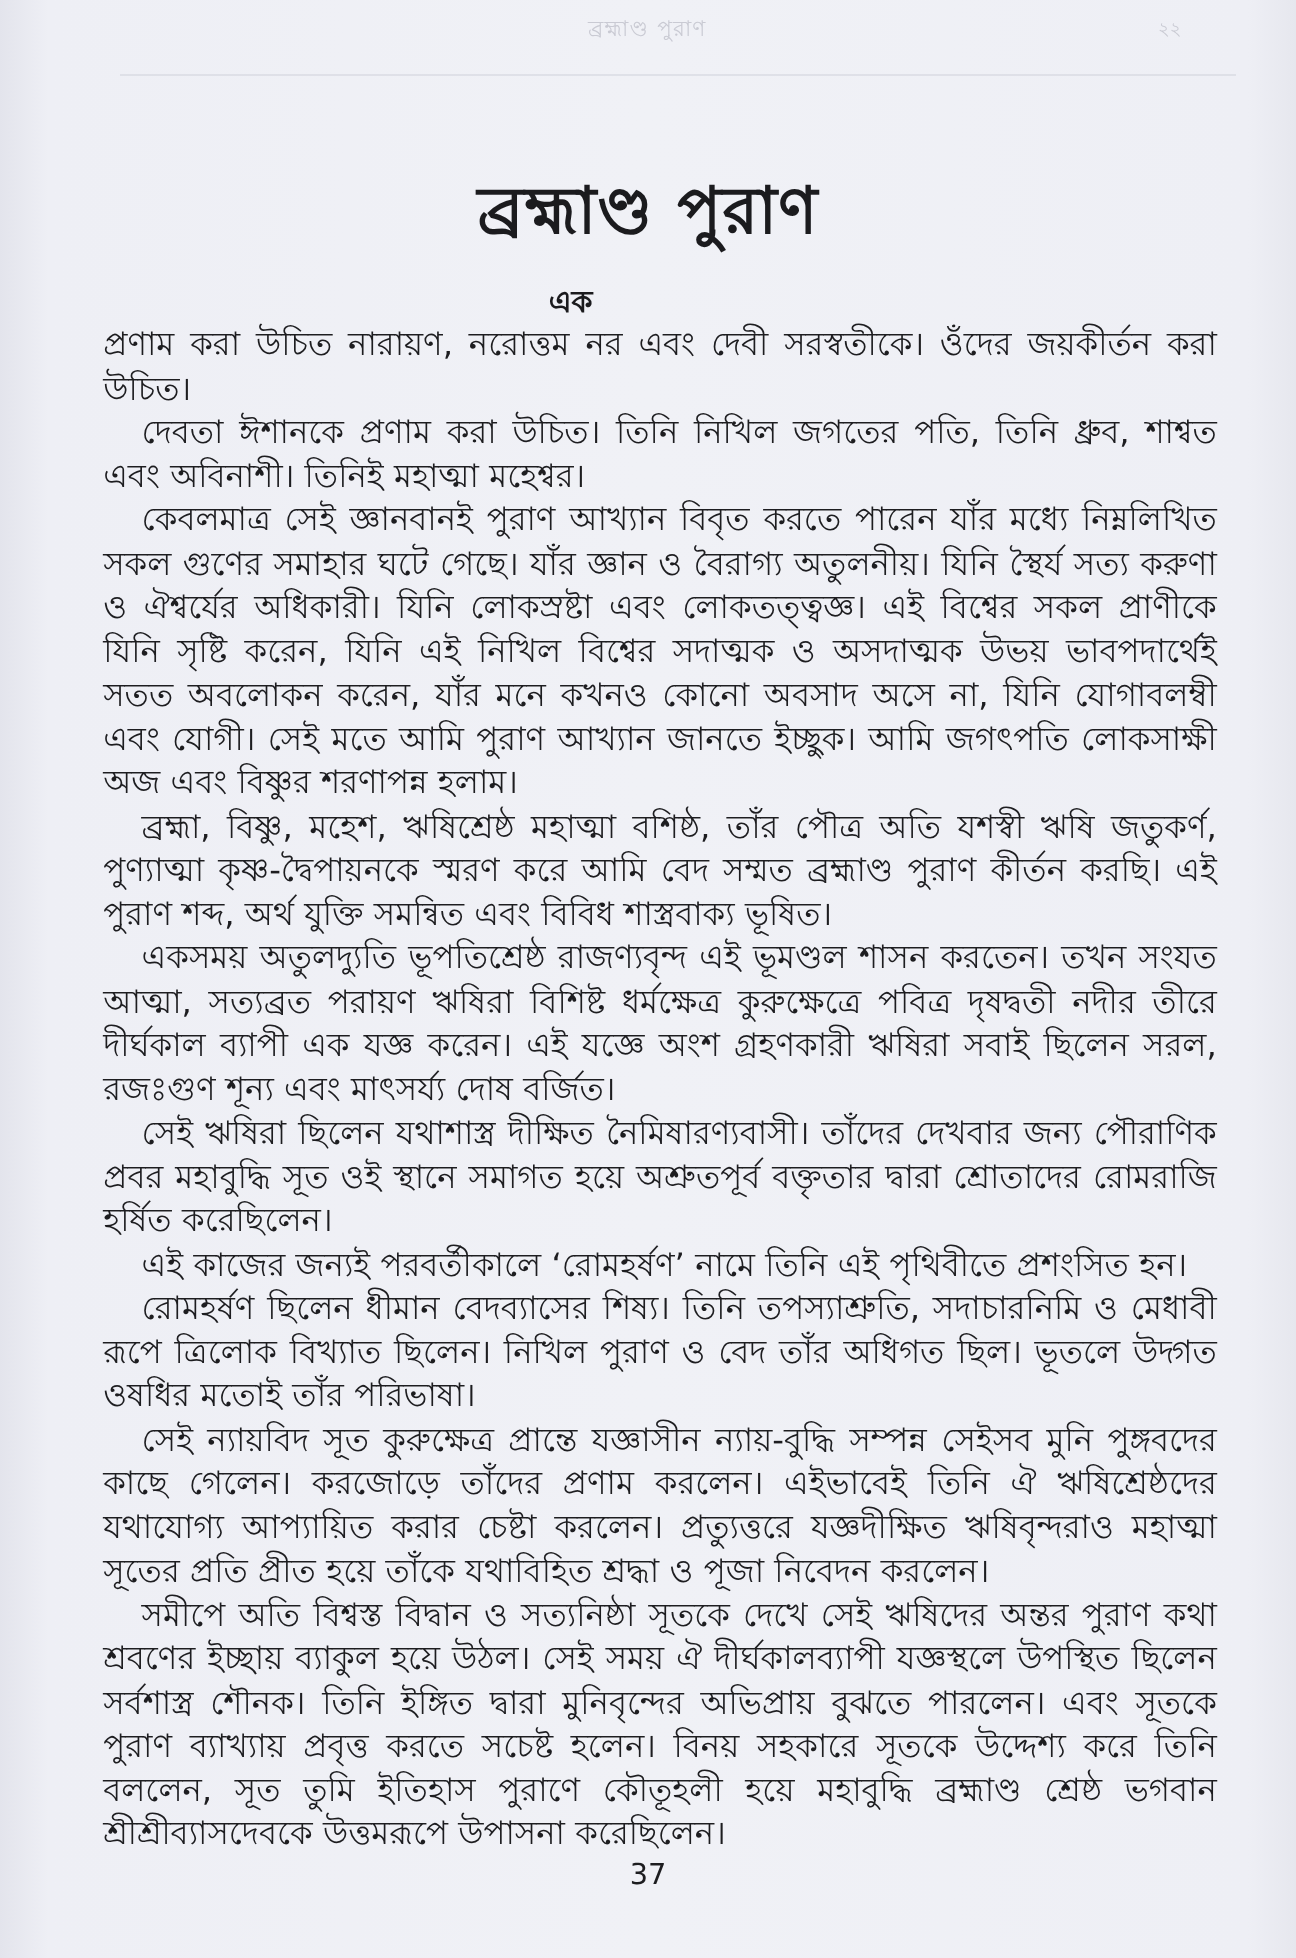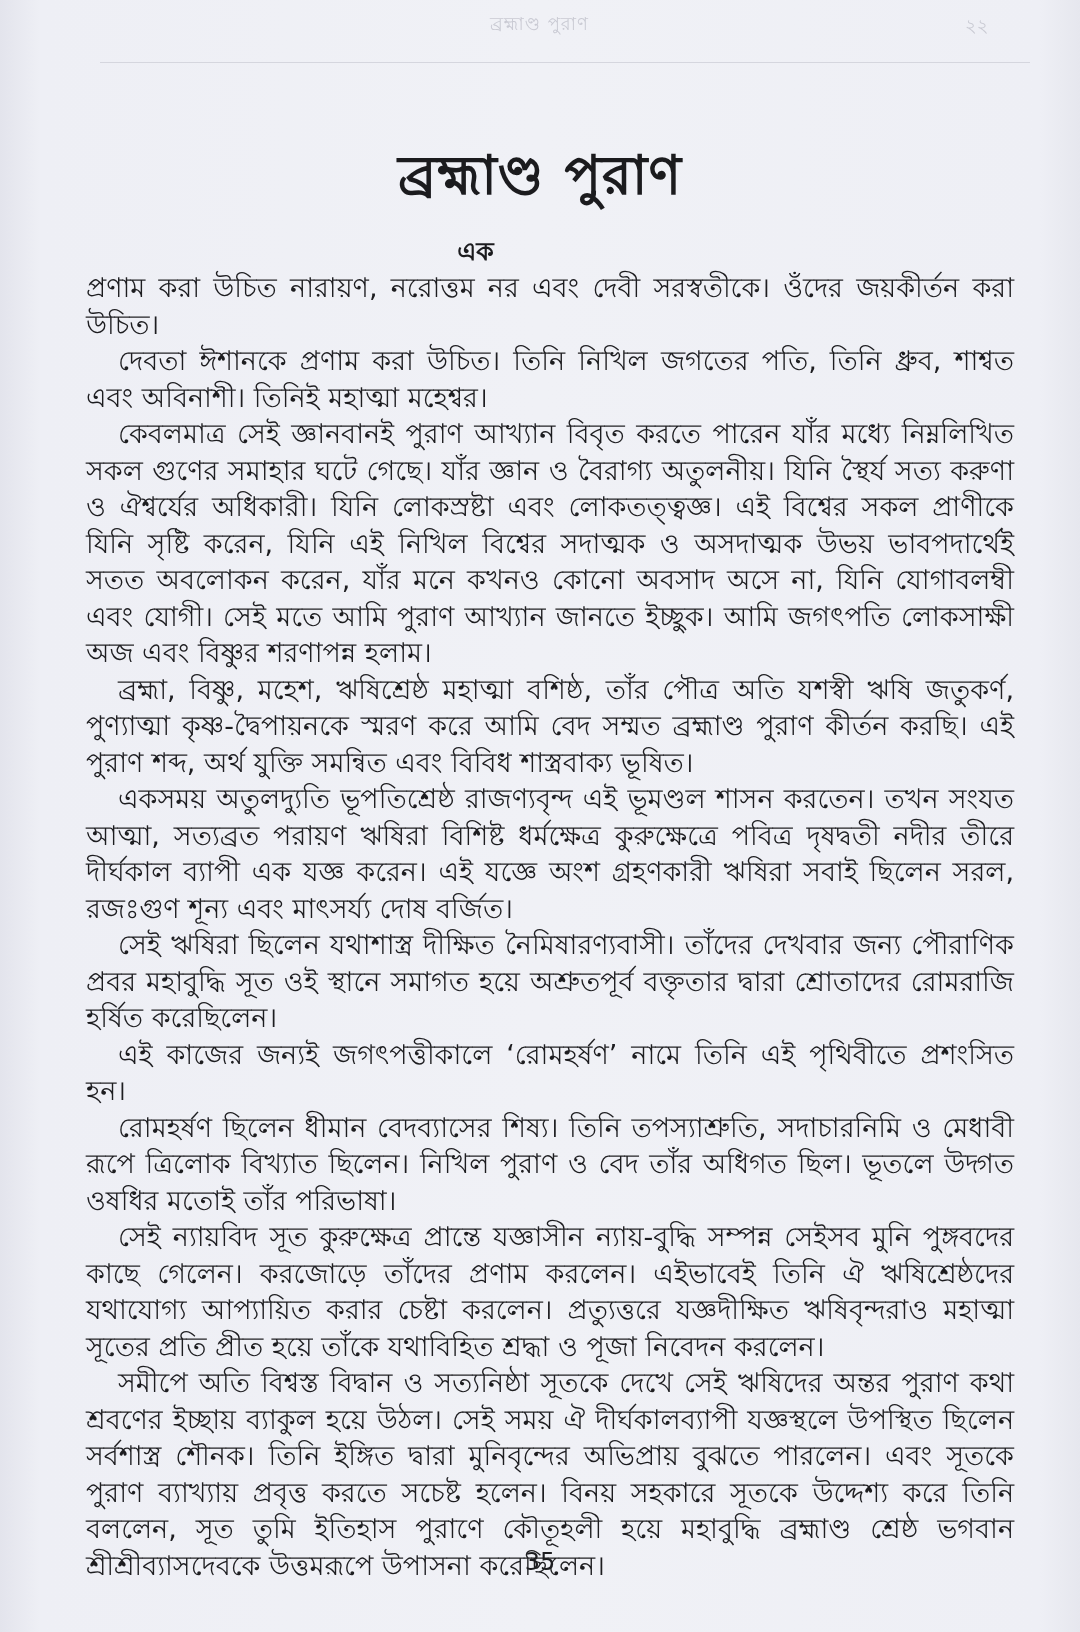--- a/index.html
+++ b/index.html
@@ -36,21 +36,21 @@
       left: 490px;
       top: 10px;
       font-size: 18px;
       color: #c9cad3;
       letter-spacing: 1px;
     }
     .ghost-header .ghost-num {
       position: absolute;
       left: 965px;
       top: 12px;
-      font-size: 18px;
+      font-size: 15px;
       color: #c9cad3;
     }
     .ghost-rule {
       position: absolute;
       left: 100px;
       top: 62px;
       width: 930px;
       height: 1px;
       background: #d5d6de;
     }
@@ -117,21 +117,21 @@
 
   <div class="chapter">এক</div>
 
   <div class="body-text">
     <p class="first">প্রণাম করা উচিত নারায়ণ, নরোত্তম নর এবং দেবী সরস্বতীকে। ওঁদের জয়কীর্তন করা উচিত।</p>
     <p>দেবতা ঈশানকে প্রণাম করা উচিত। তিনি নিখিল জগতের পতি, তিনি ধ্রুব, শাশ্বত এবং অবিনাশী। তিনিই মহাত্মা মহেশ্বর।</p>
     <p>কেবলমাত্র সেই জ্ঞানবানই পুরাণ আখ্যান বিবৃত করতে পারেন যাঁর মধ্যে নিম্নলিখিত সকল গুণের সমাহার ঘটে গেছে। যাঁর জ্ঞান ও বৈরাগ্য অতুলনীয়। যিনি স্থৈর্য সত্য করুণা ও ঐশ্বর্যের অধিকারী। যিনি লোকস্রষ্টা এবং লোকতত্ত্বজ্ঞ। এই বিশ্বের সকল প্রাণীকে যিনি সৃষ্টি করেন, যিনি এই নিখিল বিশ্বের সদাত্মক ও অসদাত্মক উভয় ভাবপদার্থেই সতত অবলোকন করেন, যাঁর মনে কখনও কোনো অবসাদ অসে না, যিনি যোগাবলম্বী এবং যোগী। সেই মতে আমি পুরাণ আখ্যান জানতে ইচ্ছুক। আমি জগৎপতি লোকসাক্ষী অজ এবং বিষ্ণুর শরণাপন্ন হলাম।</p>
     <p>ব্রহ্মা, বিষ্ণু, মহেশ, ঋষিশ্রেষ্ঠ মহাত্মা বশিষ্ঠ, তাঁর পৌত্র অতি যশস্বী ঋষি জতুকর্ণ, পুণ্যাত্মা কৃষ্ণ-দ্বৈপায়নকে স্মরণ করে আমি বেদ সম্মত ব্রহ্মাণ্ড পুরাণ কীর্তন করছি। এই পুরাণ শব্দ, অর্থ যুক্তি সমন্বিত এবং বিবিধ শাস্ত্রবাক্য ভূষিত।</p>
     <p>একসময় অতুলদ্যুতি ভূপতিশ্রেষ্ঠ রাজণ্যবৃন্দ এই ভূমণ্ডল শাসন করতেন। তখন সংযত আত্মা, সত্যব্রত পরায়ণ ঋষিরা বিশিষ্ট ধর্মক্ষেত্র কুরুক্ষেত্রে পবিত্র দৃষদ্বতী নদীর তীরে দীর্ঘকাল ব্যাপী এক যজ্ঞ করেন। এই যজ্ঞে অংশ গ্রহণকারী ঋষিরা সবাই ছিলেন সরল, রজঃগুণ শূন্য এবং মাৎসর্য্য দোষ বর্জিত।</p>
     <p>সেই ঋষিরা ছিলেন যথাশাস্ত্র দীক্ষিত নৈমিষারণ্যবাসী। তাঁদের দেখবার জন্য পৌরাণিক প্রবর মহাবুদ্ধি সূত ওই স্থানে সমাগত হয়ে অশ্রুতপূর্ব বক্তৃতার দ্বারা শ্রোতাদের রোমরাজি হর্ষিত করেছিলেন।</p>
-    <p>এই কাজের জন্যই জগৎপত্তীকালে ‘রোমহর্ষণ’ নামে তিনি এই পৃথিবীতে প্রশংসিত হন।</p>
+    <p>এই কাজের জন্যই পরবর্তীকালে ‘রোমহর্ষণ’ নামে তিনি এই পৃথিবীতে প্রশংসিত হন।</p>
     <p>রোমহর্ষণ ছিলেন ধীমান বেদব্যাসের শিষ্য। তিনি তপস্যাশ্রুতি, সদাচারনিমি ও মেধাবী রূপে ত্রিলোক বিখ্যাত ছিলেন। নিখিল পুরাণ ও বেদ তাঁর অধিগত ছিল। ভূতলে উদ্গত ওষধির মতোই তাঁর পরিভাষা।</p>
     <p>সেই ন্যায়বিদ সূত কুরুক্ষেত্র প্রান্তে যজ্ঞাসীন ন্যায়-বুদ্ধি সম্পন্ন সেইসব মুনি পুঙ্গবদের কাছে গেলেন। করজোড়ে তাঁদের প্রণাম করলেন। এইভাবেই তিনি ঐ ঋষিশ্রেষ্ঠদের যথাযোগ্য আপ্যায়িত করার চেষ্টা করলেন। প্রত্যুত্তরে যজ্ঞদীক্ষিত ঋষিবৃন্দরাও মহাত্মা সূতের প্রতি প্রীত হয়ে তাঁকে যথাবিহিত শ্রদ্ধা ও পূজা নিবেদন করলেন।</p>
     <p>সমীপে অতি বিশ্বস্ত বিদ্বান ও সত্যনিষ্ঠা সূতকে দেখে সেই ঋষিদের অন্তর পুরাণ কথা শ্রবণের ইচ্ছায় ব্যাকুল হয়ে উঠল। সেই সময় ঐ দীর্ঘকালব্যাপী যজ্ঞস্থলে উপস্থিত ছিলেন সর্বশাস্ত্র শৌনক। তিনি ইঙ্গিত দ্বারা মুনিবৃন্দের অভিপ্রায় বুঝতে পারলেন। এবং সূতকে পুরাণ ব্যাখ্যায় প্রবৃত্ত করতে সচেষ্ট হলেন। বিনয় সহকারে সূতকে উদ্দেশ্য করে তিনি বললেন, সূত তুমি ইতিহাস পুরাণে কৌতূহলী হয়ে মহাবুদ্ধি ব্রহ্মাণ্ড শ্রেষ্ঠ ভগবান শ্রীশ্রীব্যাসদেবকে উত্তমরূপে উপাসনা করেছিলেন।</p>
   </div>
 
-  <div class="page-number">35</div>
+  <div class="page-number">37</div>
 
 </div>
 
 </body></html>

